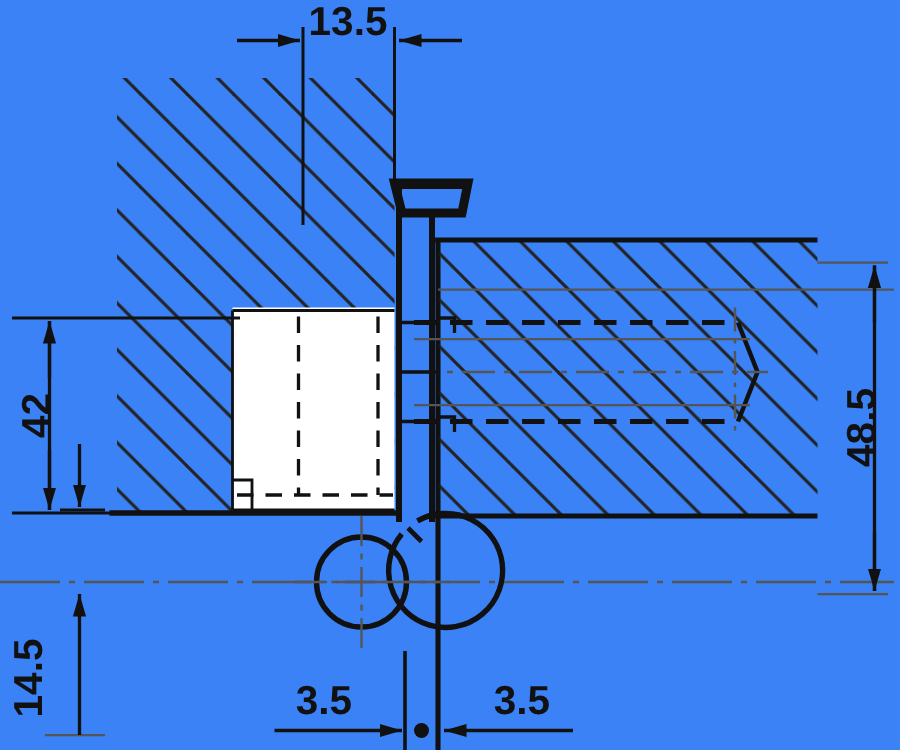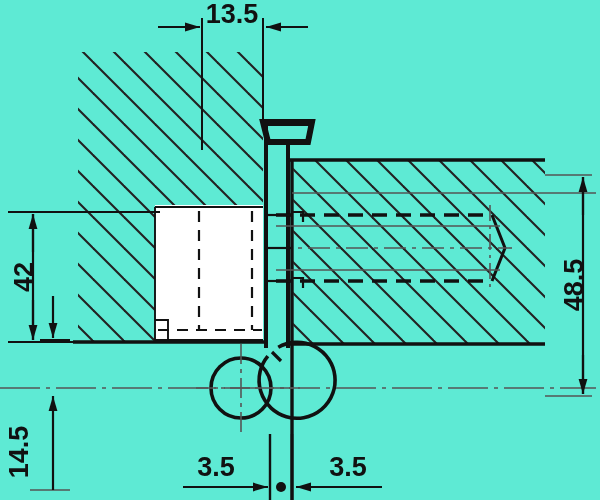--- a/index.html
+++ b/index.html
@@ -10,21 +10,21 @@
   body {
     width: 600px;
     height: 500px;
     overflow: hidden;
     font-family: "Liberation Sans", sans-serif;
   }
   #drawing-root {
     position: relative;
     width: 600px;
     height: 500px;
-    background: #5eead4;
+    background: #3b82f6;
   }
   svg#tech-drawing {
     display: block;
     width: 600px;
     height: 500px;
   }
   .dim-text {
     font-family: "Liberation Sans", sans-serif;
     font-size: 27px;
     font-weight: bold;

